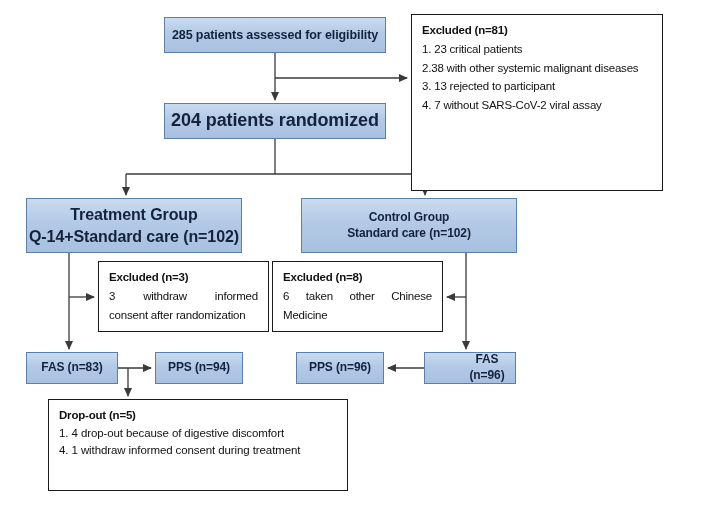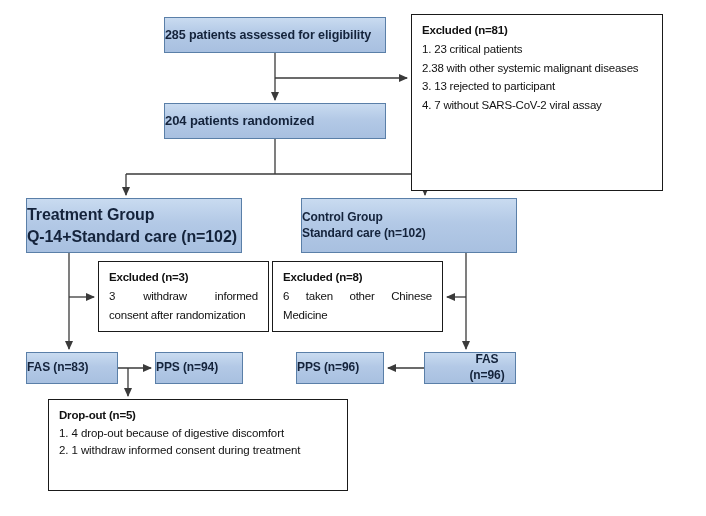--- a/index.html
+++ b/index.html
@@ -30,21 +30,21 @@
   
   .node-blue {
     position: absolute;
     box-sizing: border-box;
     border: 1px solid #5a7fa8;
     background: linear-gradient(to bottom, #c9dbf0 0%, #b3c9e6 45%, #a8c0e0 100%);
     color: #14233b;
     font-weight: bold;
     display: flex;
     flex-direction: column;
-    align-items: flex-start;
+    align-items: center;
     justify-content: center;
     text-align: center;
     line-height: 1.32;
     letter-spacing: -0.1px;
     z-index: 3;
   }
   .node-blue .line2 { display: block; }
 
   
   .node-white {
@@ -67,21 +67,21 @@
     margin: 0;
     padding: 0;
   }
   .node-white li {
     display: block;
     letter-spacing: -0.2px;
   }
 
   
   #box-assessed   { left: 164px; top: 17px;  width: 222px; height: 36px;  font-size: 12.5px; }
-  #box-randomized { left: 164px; top: 103px; width: 222px; height: 36px;  font-size: 13px; }
+  #box-randomized { left: 164px; top: 103px; width: 222px; height: 36px;  font-size: 18px; }
   #box-treatment  { left: 26px;  top: 198px; width: 216px; height: 55px;  font-size: 16px;  }
   #box-control    { left: 301px; top: 198px; width: 216px; height: 55px;  font-size: 12px;  }
   #box-fas-left   { left: 26px;  top: 352px; width: 92px;  height: 32px;  font-size: 12px;  }
   #box-pps-left   { left: 155px; top: 352px; width: 88px;  height: 32px;  font-size: 12px;  }
   #box-pps-right  { left: 296px; top: 352px; width: 88px;  height: 32px;  font-size: 12px;  }
   #box-fas-right  { left: 424px; top: 352px; width: 92px;  height: 32px;  font-size: 12px; padding-left: 34px;  }
 
   #box-excluded-main  { left: 411px; top: 14px;  width: 252px; height: 177px; font-size: 11.5px; }
   #box-excluded-main li { margin-bottom: 6.5px; }
   #box-excluded-main .title { font-size: 11.5px; margin-bottom: 7px; }
@@ -197,17 +197,17 @@
     <ul>
       <li class="just">6 taken other Chinese</li>
       <li>Medicine</li>
     </ul>
   </div>
 
   <div class="node-white" id="box-dropout">
     <span class="title">Drop-out (n=5)</span>
     <ul>
       <li>1. 4 drop-out because of digestive discomfort</li>
-      <li>2. 1 withdraw informed consent during treatment</li>
+      <li>4. 1 withdraw informed consent during treatment</li>
     </ul>
   </div>
 
 </div>
 
 </body></html>

